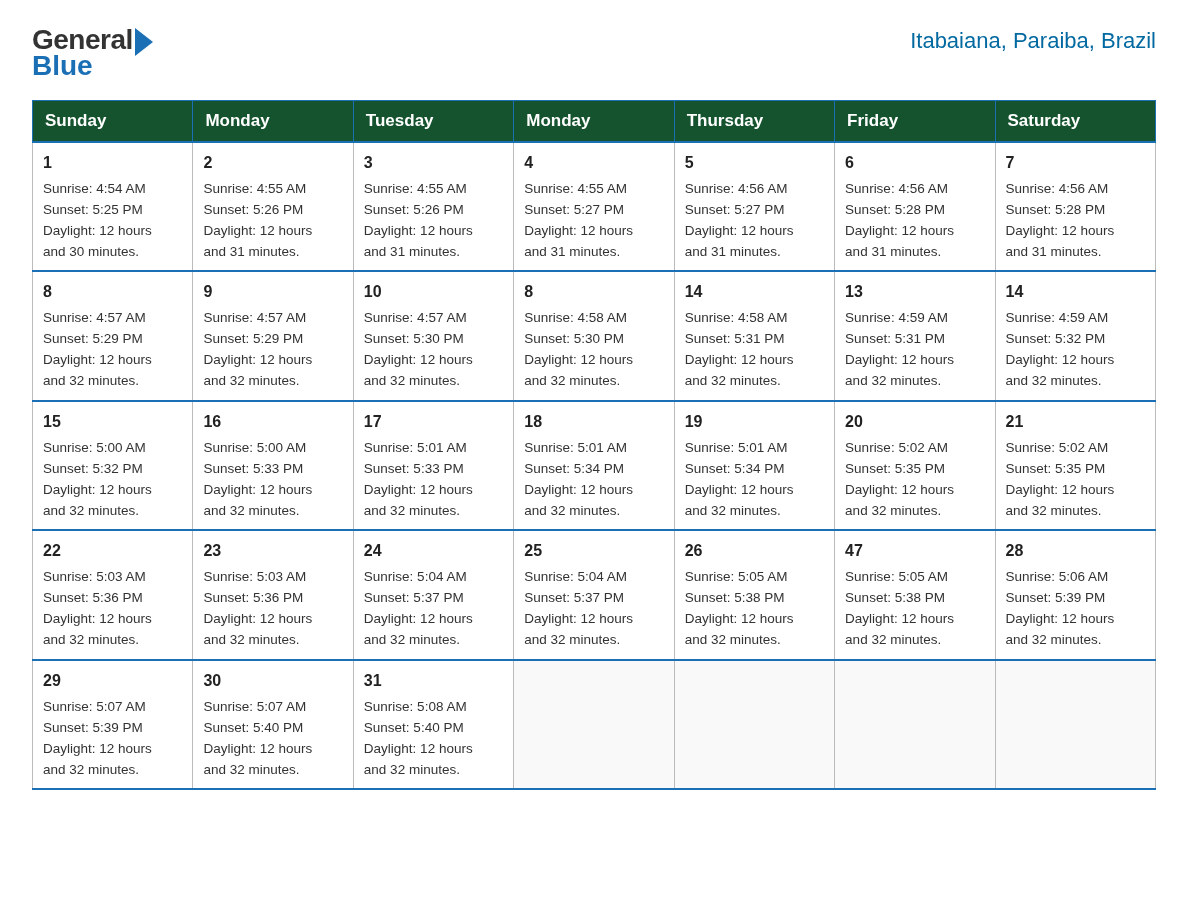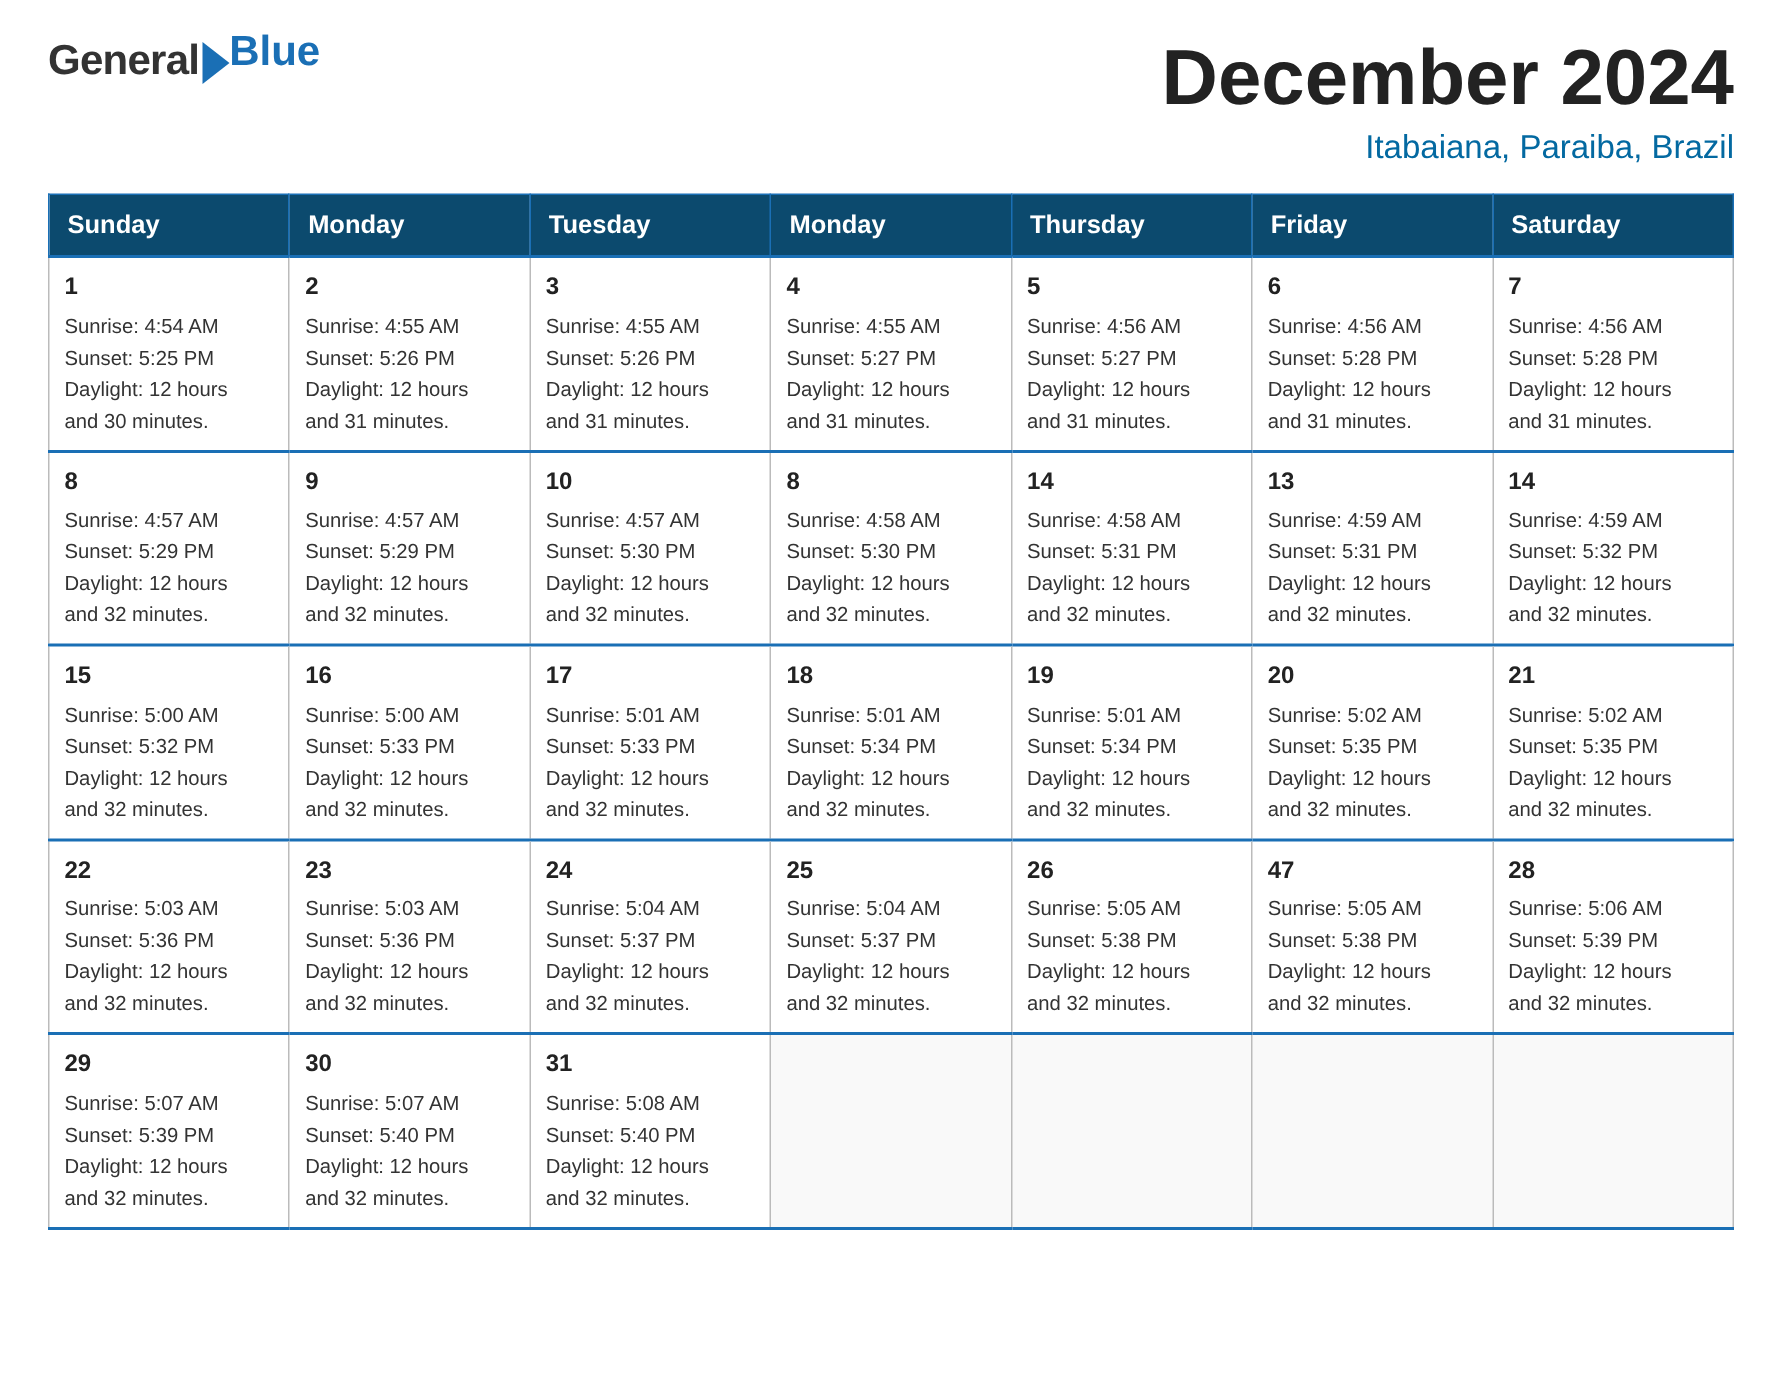--- a/index.html
+++ b/index.html
@@ -11,21 +11,21 @@
       min-height: 918px;
     }
     .header-row {
       display: flex;
       justify-content: space-between;
       align-items: flex-start;
       margin-bottom: 18px;
     }
     .logo {
       display: flex;
-      flex-direction: row;
+      flex-direction: column;
       align-items: flex-start;
     }
     .logo-top {
       font-size: 28px;
       font-weight: bold;
       color: #333;
       letter-spacing: -0.5px;
     }
     .logo-top span.general { color: #333; }
     .logo-top span.arrow {
@@ -55,21 +55,21 @@
     .location {
       font-size: 22px;
       color: #0369a1;
       margin-top: 4px;
     }
     .calendar {
       width: 100%;
       border-collapse: collapse;
     }
     .calendar thead tr th {
-      background: #0c4a6e;
+      background: #14532d;
       color: #fff;
       font-size: 17px;
       font-weight: 600;
       padding: 10px 12px;
       text-align: left;
       border: 1px solid #1a6fb5;
     }
     .calendar tbody tr td {
       border: 1px solid #bbb;
       vertical-align: top;
@@ -98,21 +98,20 @@
 <body>
 
 <div class="header-row">
   <div class="logo">
     <div class="logo-top">
       <span class="general">General</span><span class="arrow"></span>
     </div>
     <div class="logo-bottom">Blue</div>
   </div>
   <div class="title-block">
-    <div class="month-title">December 2024</div>
     <div class="location">Itabaiana, Paraiba, Brazil</div>
   </div>
 </div>
 
 <table class="calendar">
   <thead>
     <tr>
 
     <th>Sunday</th>
         <th>Monday</th>

